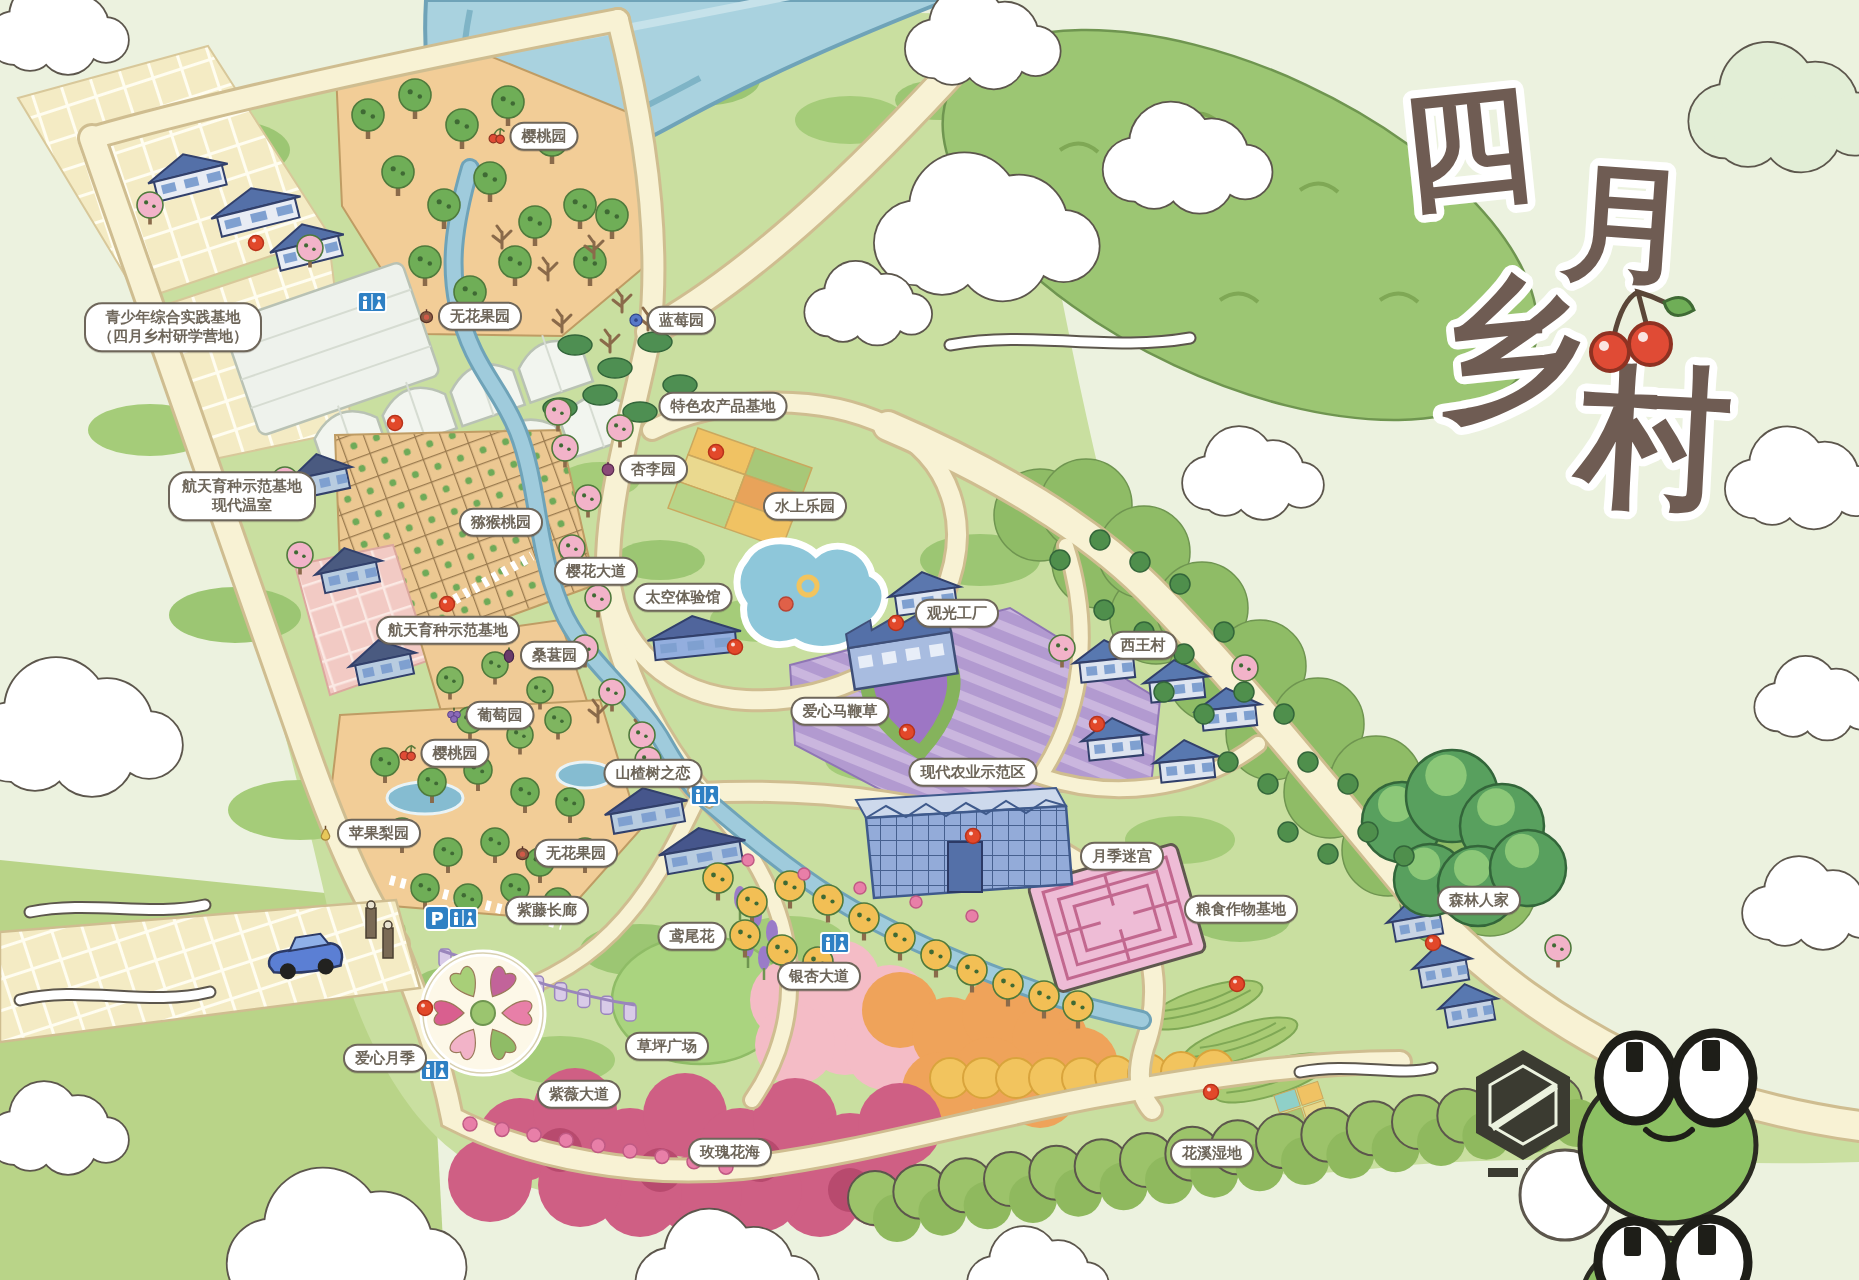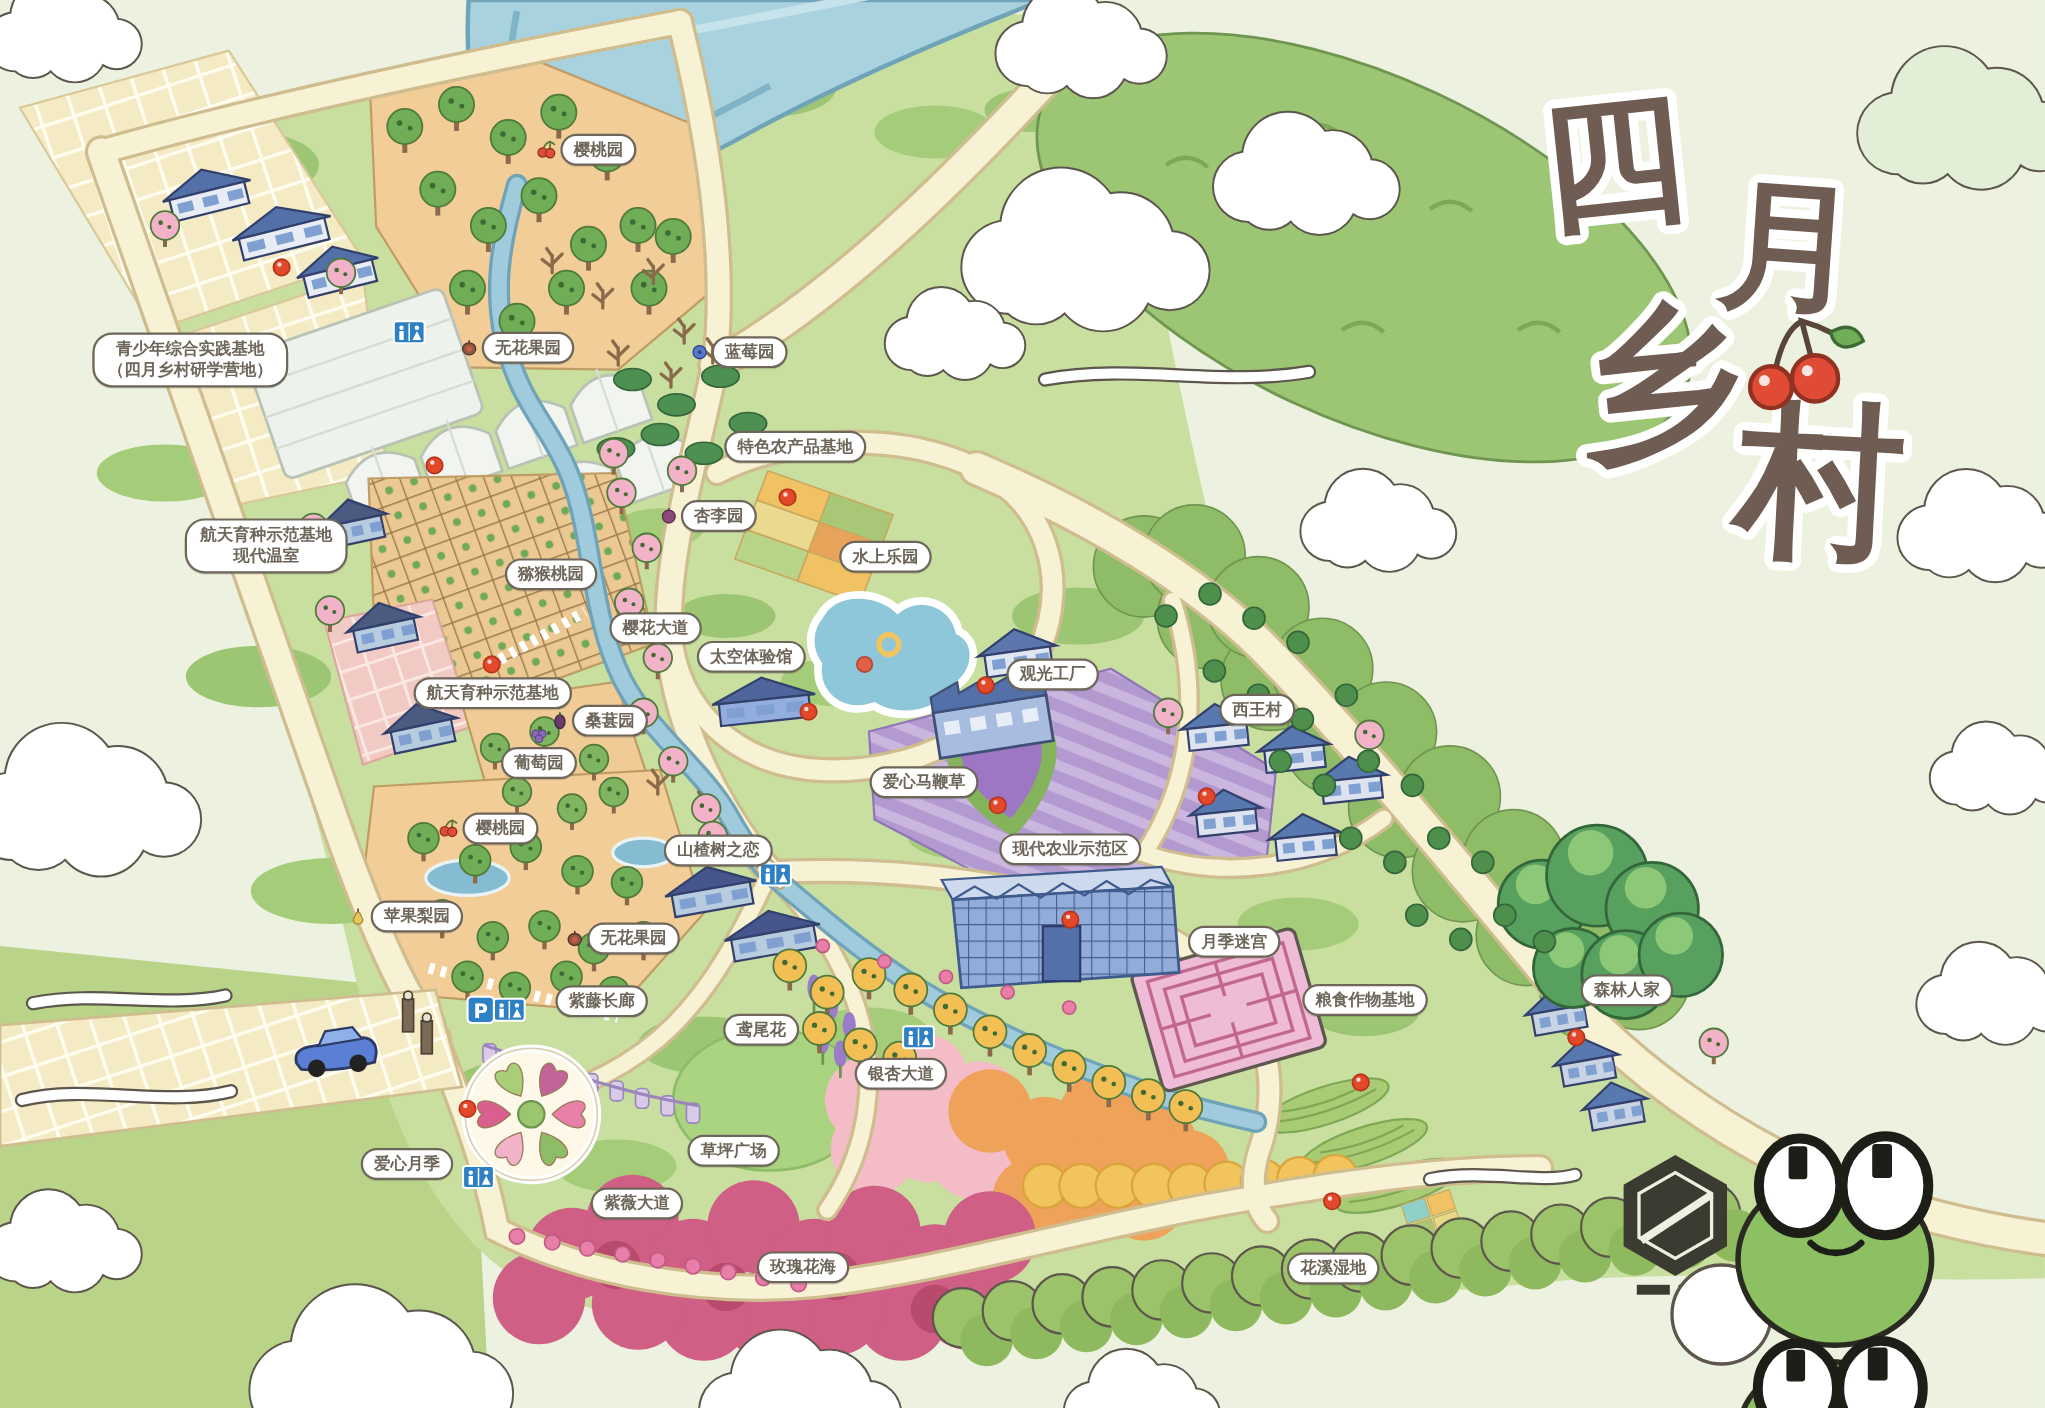--- a/index.html
+++ b/index.html
@@ -1236,21 +1236,21 @@
       <div class="map-label" style="left: 1143px; top: 645px;">
         <span class="pill">西王村</span>
       </div>
       <div class="map-label" style="left: 545px; top: 655px;">
         <svg class="licon" width="16" height="18" viewBox="0 0 16 18">
           <ellipse cx="8" cy="10.5" rx="4.6" ry="6.2" fill="#6a3a6a" stroke="#44224a" stroke-width="1.2"></ellipse>
           <path d="M8 4.5 L8 1.8" stroke="#44632f" stroke-width="1.6"></path>
         </svg>
         <span class="pill">桑葚园</span>
       </div>
-      <div class="map-label" style="left: 490px; top: 683px; flex-direction: column;">
+      <div class="map-label" style="left: 490px; top: 715px;">
         <svg class="licon" width="17" height="18" viewBox="0 0 17 18">
           <circle cx="5.5" cy="9" r="3.4" fill="#8a6ab8" stroke="#5c4488" stroke-width="1"></circle>
           <circle cx="11.5" cy="9" r="3.4" fill="#8a6ab8" stroke="#5c4488" stroke-width="1"></circle>
           <circle cx="8.5" cy="13.5" r="3.4" fill="#8a6ab8" stroke="#5c4488" stroke-width="1"></circle>
           <path d="M8.5 5 L8.5 2" stroke="#44632f" stroke-width="1.6"></path>
         </svg>
         <span class="pill">葡萄园</span>
       </div>
       <div class="map-label" style="left: 840px; top: 711px;">
         <span class="pill">爱心马鞭草</span>
@@ -1298,21 +1298,21 @@
       </div>
       <div class="map-label" style="left: 1241px; top: 909px;">
         <span class="pill">粮食作物基地</span>
       </div>
       <div class="map-label" style="left: 819px; top: 976px;">
         <span class="pill">银杏大道</span>
       </div>
       <div class="map-label" style="left: 667px; top: 1002px; margin-top: 44px;">
         <span class="pill">草坪广场</span>
       </div>
-      <div class="map-label" style="left: 370px; top: 1058px;">
+      <div class="map-label" style="left: 385px; top: 1058px;">
         <span class="pill">爱心月季</span>
       </div>
       <div class="map-label" style="left: 579px; top: 1094px;">
         <span class="pill">紫薇大道</span>
       </div>
       <div class="map-label" style="left: 730px; top: 1152px;">
         <span class="pill">玫瑰花海</span>
       </div>
       <div class="map-label" style="left: 1212px; top: 1153px;">
         <span class="pill">花溪湿地</span>

